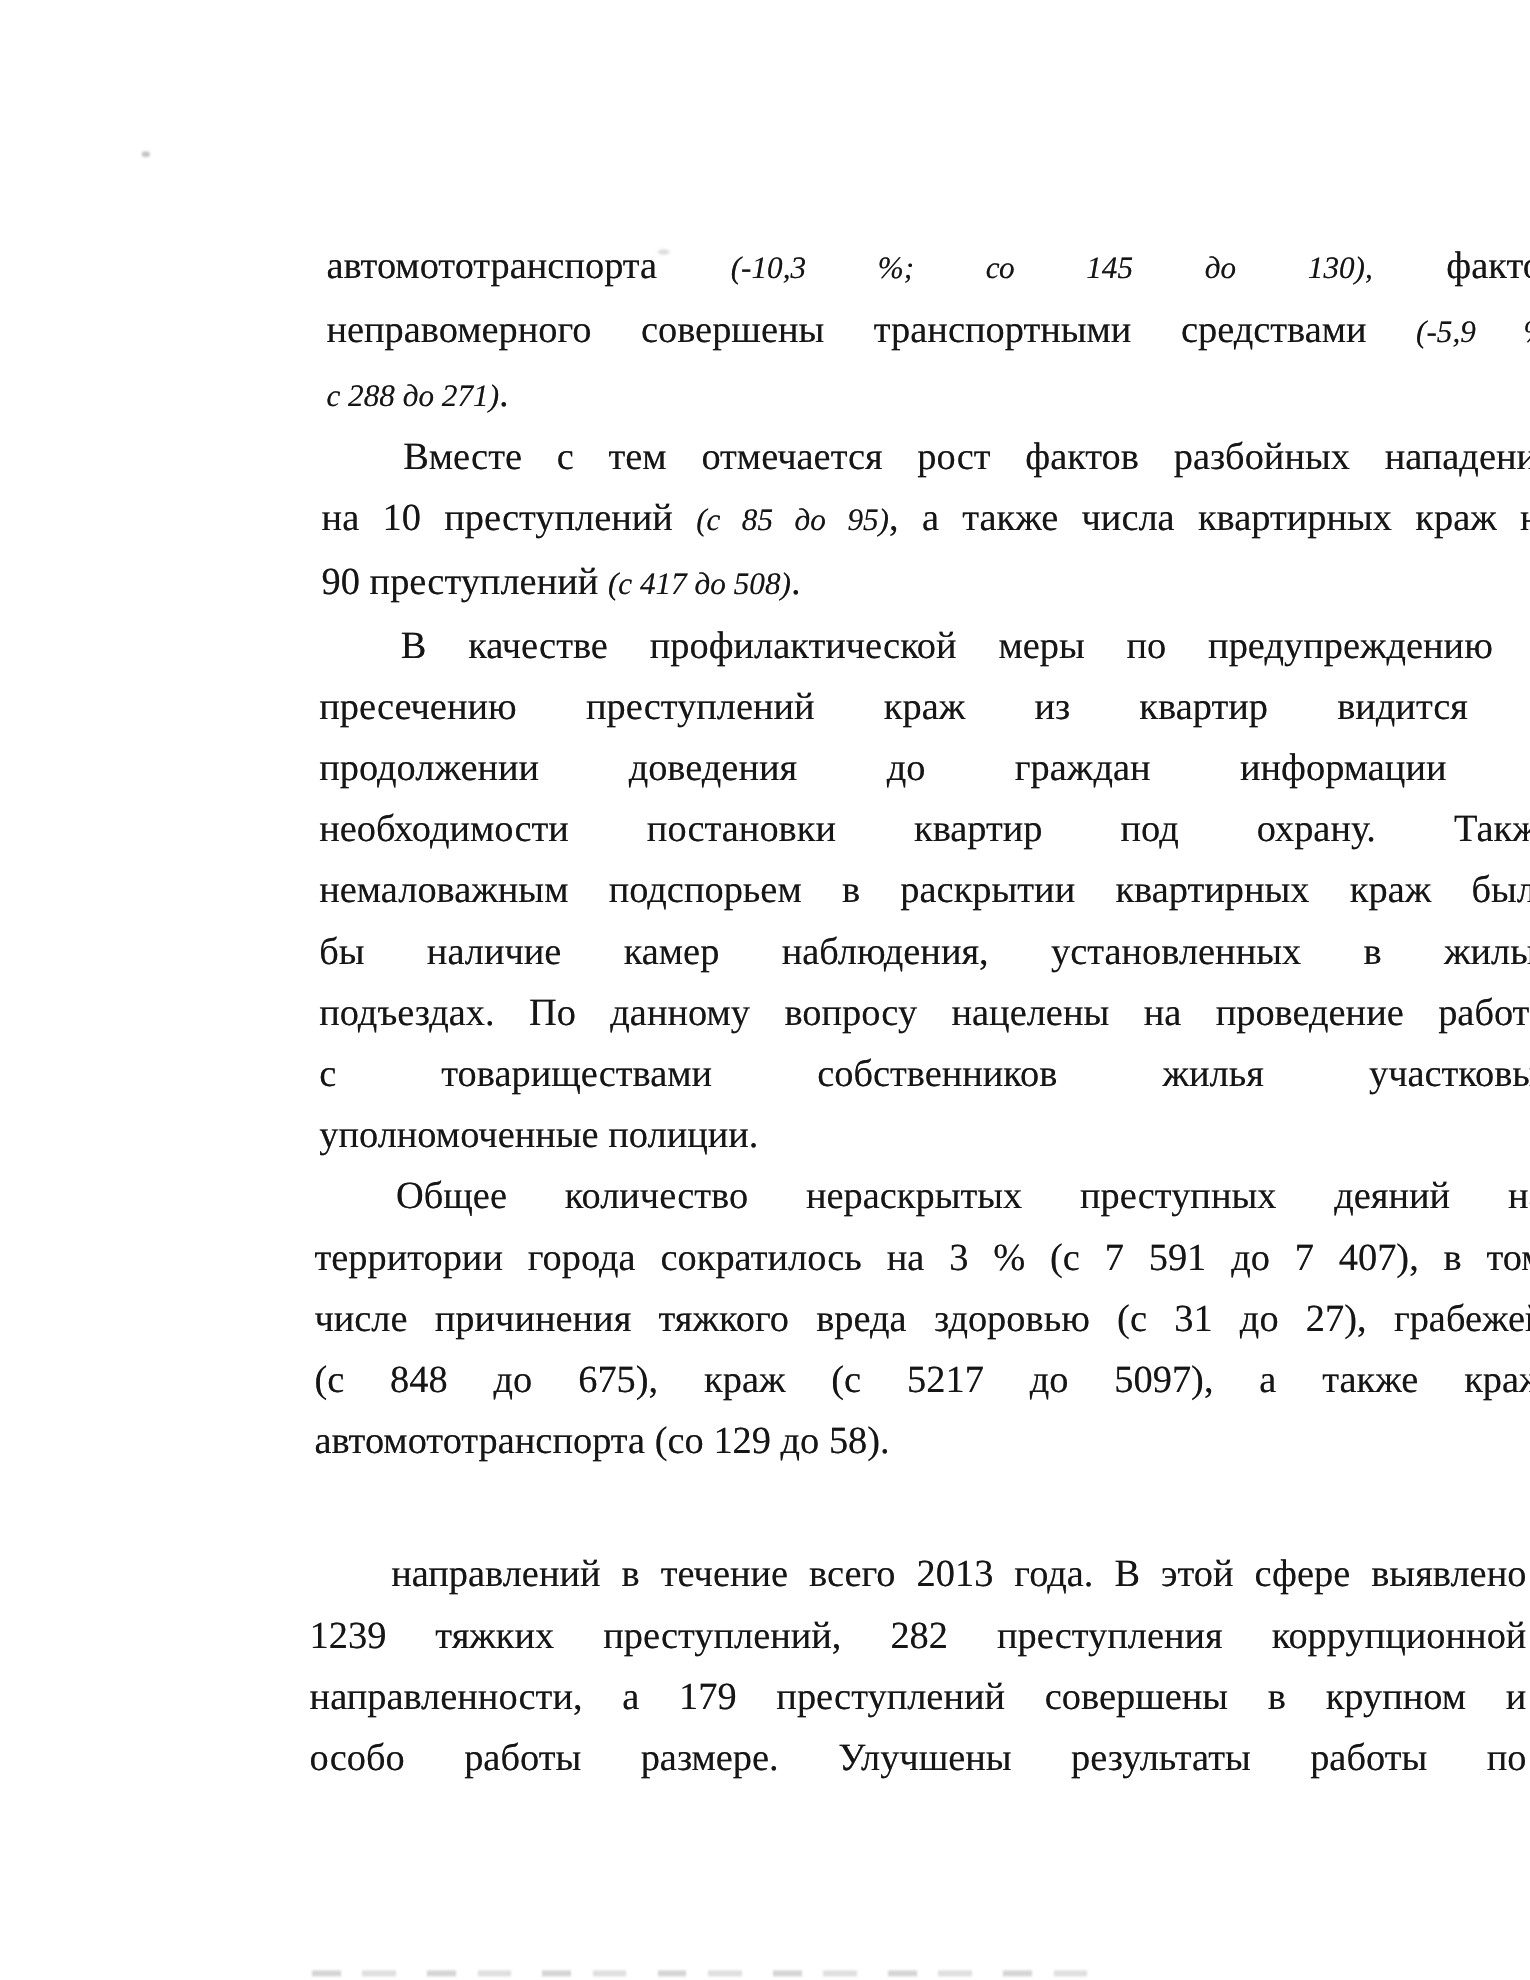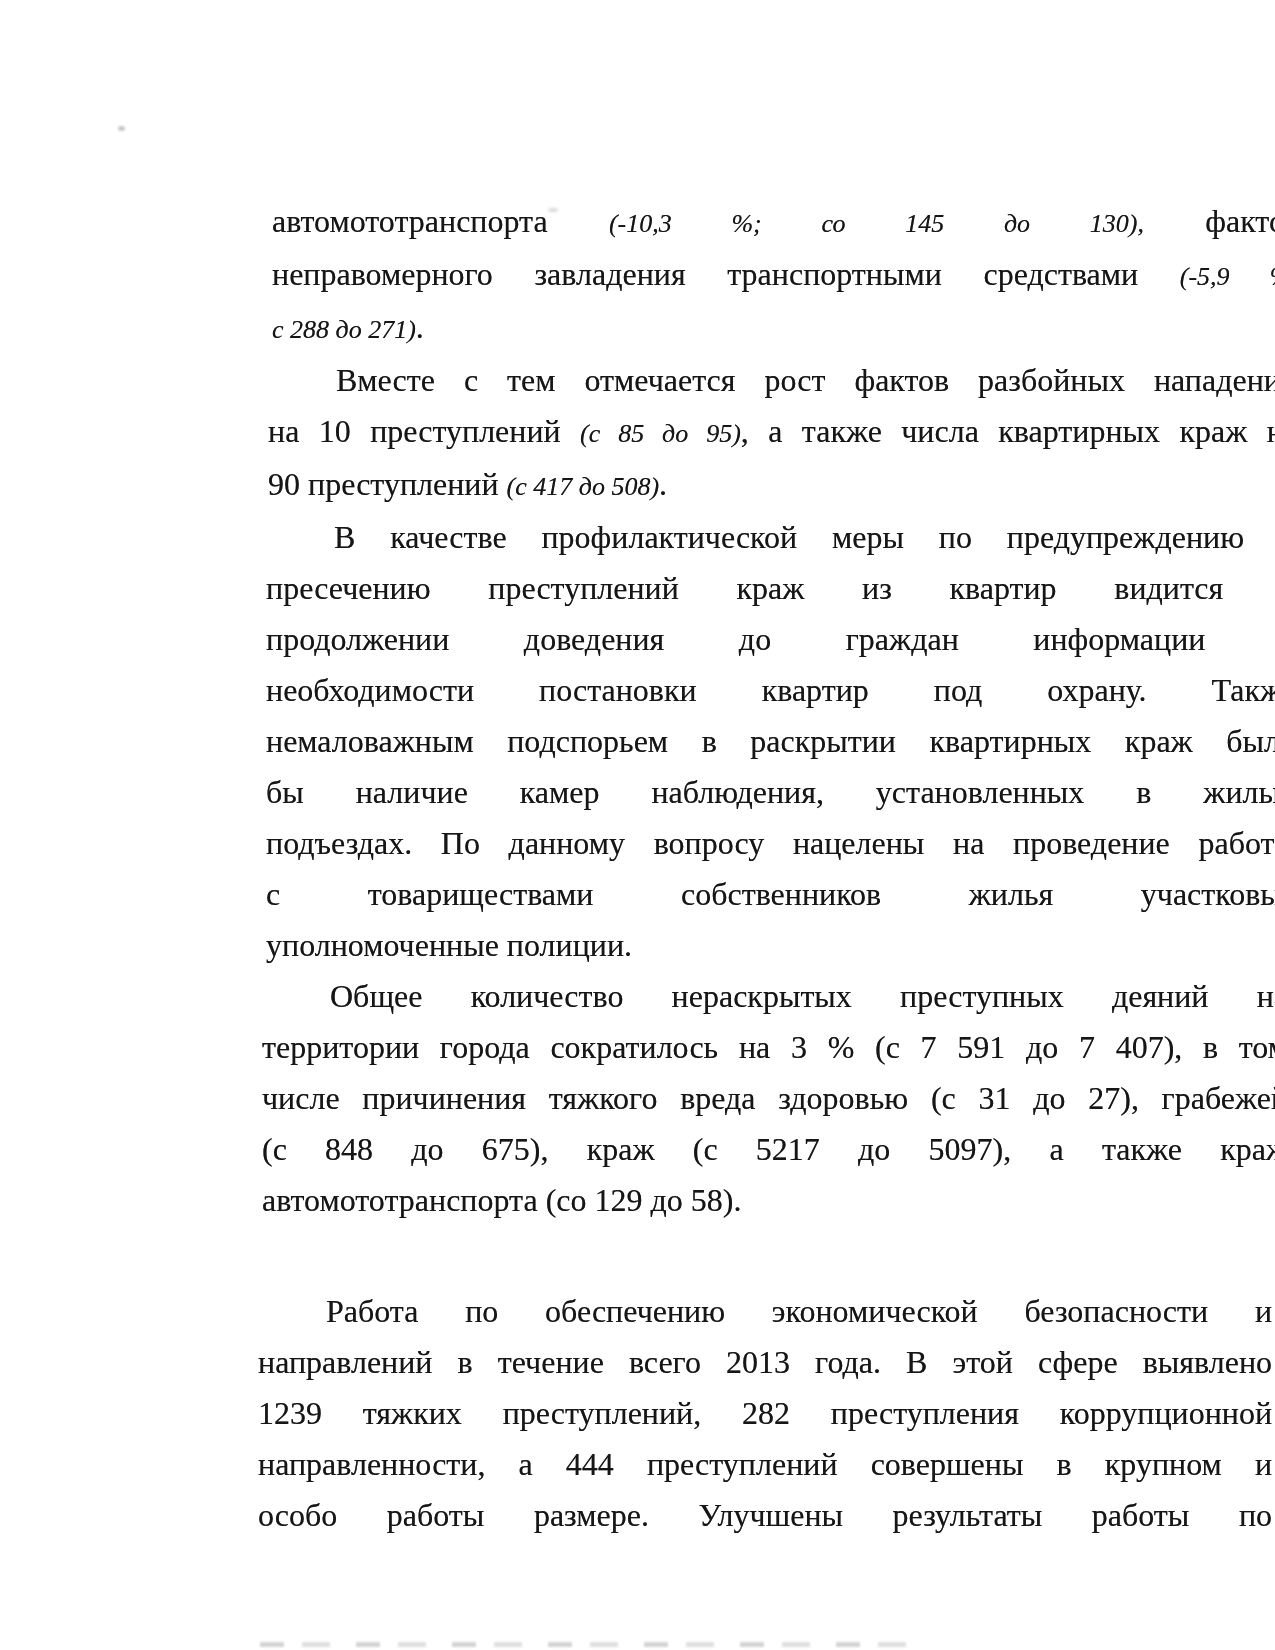--- a/index.html
+++ b/index.html
@@ -74,21 +74,21 @@
 </style>
 </head>
 <body>
 
 <div id="page">
   <div class="speck"></div>
   <div class="speck2"></div>
   <div id="text-block">
       <div class="para para-1">
         <div class="line"><span class="seg normal">автомототранспорта </span><span class="seg stat">(-10,3 %; со 145 до 130),</span><span class="seg normal"> фактов</span></div>
-        <div class="line"><span class="seg normal">неправомерного завладения транспортными средствами </span><span class="seg stat">(-5,9 %;</span></div>
+        <div class="line"><span class="seg normal">неправомерного совершены транспортными средствами </span><span class="seg stat">(-5,9 %;</span></div>
         <div class="line left"><span class="seg stat">с 288 до 271)</span><span class="seg normal">.</span></div>
       </div>
       <div class="para para-2 indent">
         <div class="line"><span class="seg normal">Вместе с тем отмечается рост фактов разбойных нападений</span></div>
         <div class="line"><span class="seg normal">на 10 преступлений </span><span class="seg stat">(с 85 до 95)</span><span class="seg normal">, а также числа квартирных краж на</span></div>
         <div class="line left"><span class="seg normal">90 преступлений </span><span class="seg stat">(с 417 до 508)</span><span class="seg normal">.</span></div>
       </div>
       <div class="para para-3 indent">
         <div class="line"><span class="seg normal">В качестве профилактической меры по предупреждению и</span></div>
         <div class="line"><span class="seg normal">пресечению преступлений краж из квартир видится в</span></div>
@@ -101,21 +101,20 @@
         <div class="line left"><span class="seg normal">уполномоченные полиции.</span></div>
       </div>
       <div class="para para-4 indent">
         <div class="line"><span class="seg normal">Общее количество нераскрытых преступных деяний на</span></div>
         <div class="line"><span class="seg normal">территории города сократилось на 3 % (с 7 591 до 7 407), в том</span></div>
         <div class="line"><span class="seg normal">числе причинения тяжкого вреда здоровью (с 31 до 27), грабежей</span></div>
         <div class="line"><span class="seg normal">(с 848 до 675), краж (с 5217 до 5097), а также краж</span></div>
         <div class="line left"><span class="seg normal">автомототранспорта (со 129 до 58).</span></div>
       </div>
       <div class="para para-5 indent">
-        <div class="line"><span class="seg normal">Работа по обеспечению экономической безопасности и</span></div>
         <div class="line"><span class="seg normal">направлений в течение всего 2013 года. В этой сфере выявлено</span></div>
         <div class="line"><span class="seg normal">1239 тяжких преступлений, 282 преступления коррупционной</span></div>
-        <div class="line"><span class="seg normal">направленности, а 444 преступлений совершены в крупном и</span></div>
+        <div class="line"><span class="seg normal">направленности, а 179 преступлений совершены в крупном и</span></div>
         <div class="line"><span class="seg normal">особо работы размере. Улучшены результаты работы по</span></div>
       </div>
     </div>
   <div class="cutline"></div>
 </div>
 
 </body></html>

